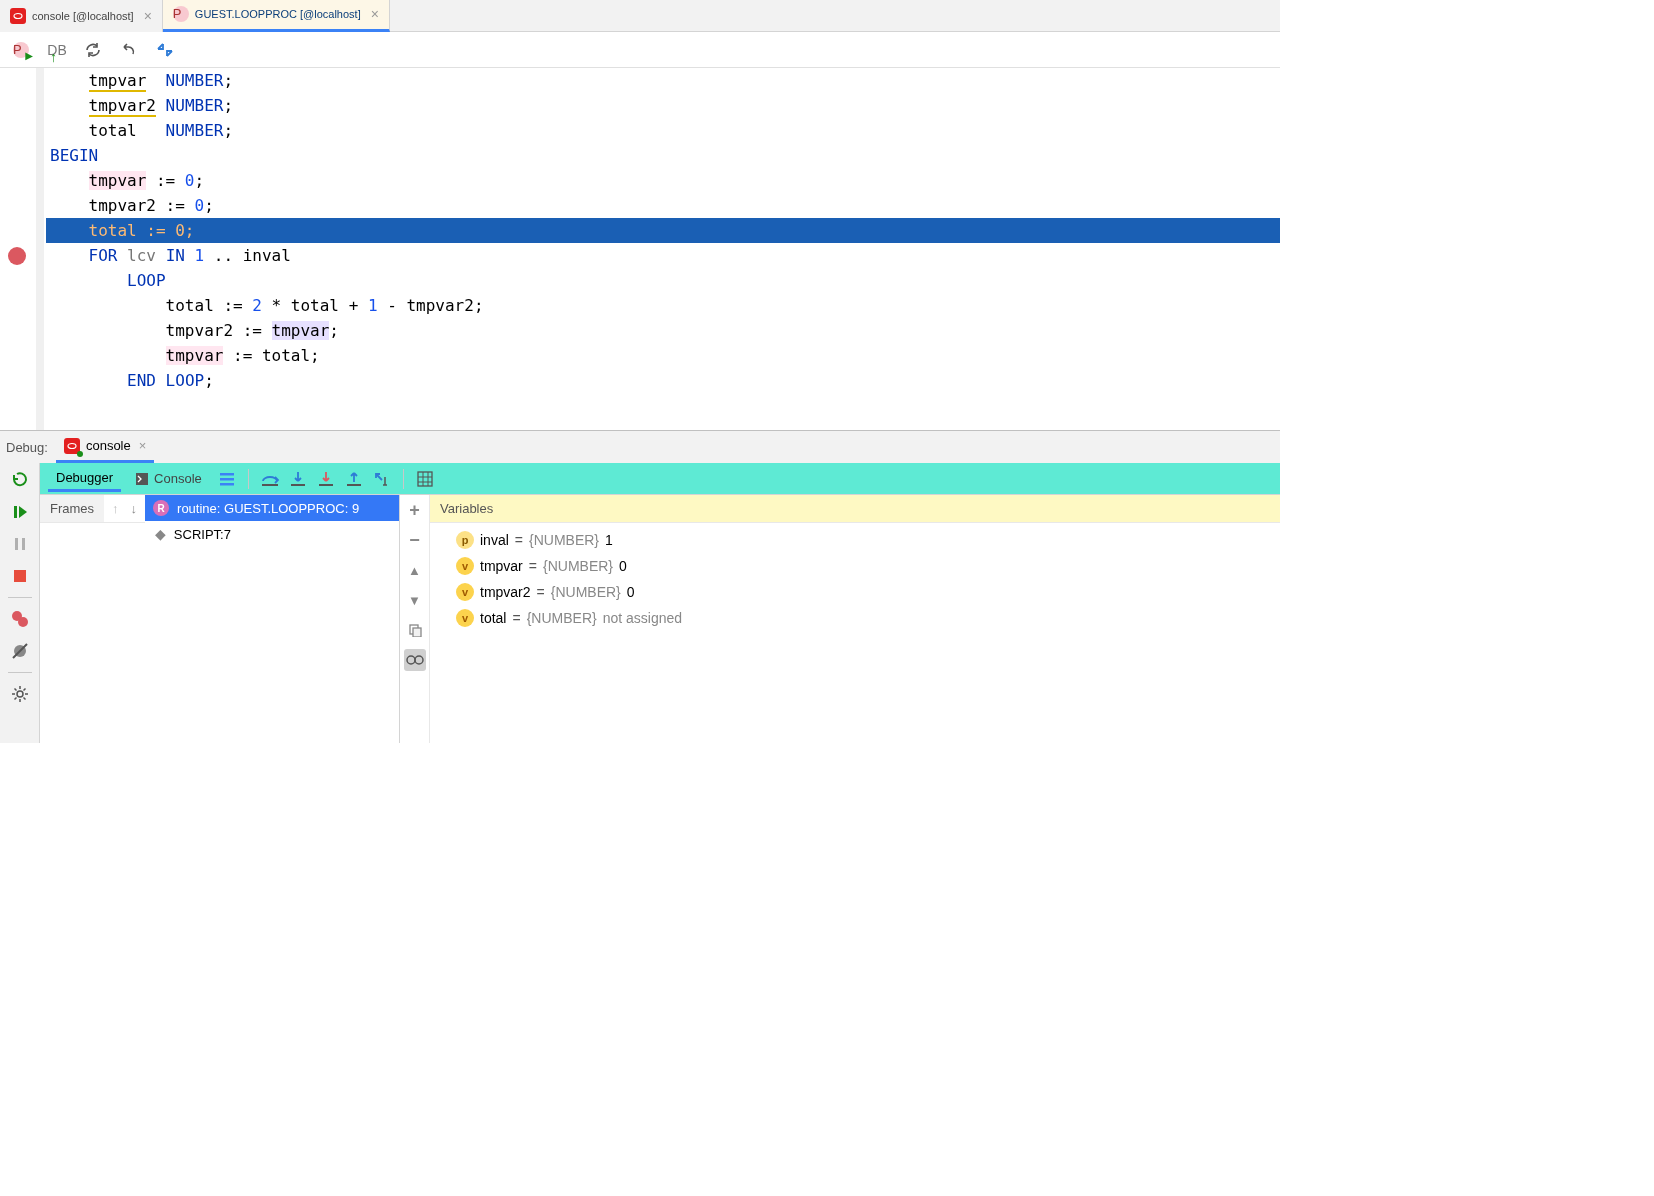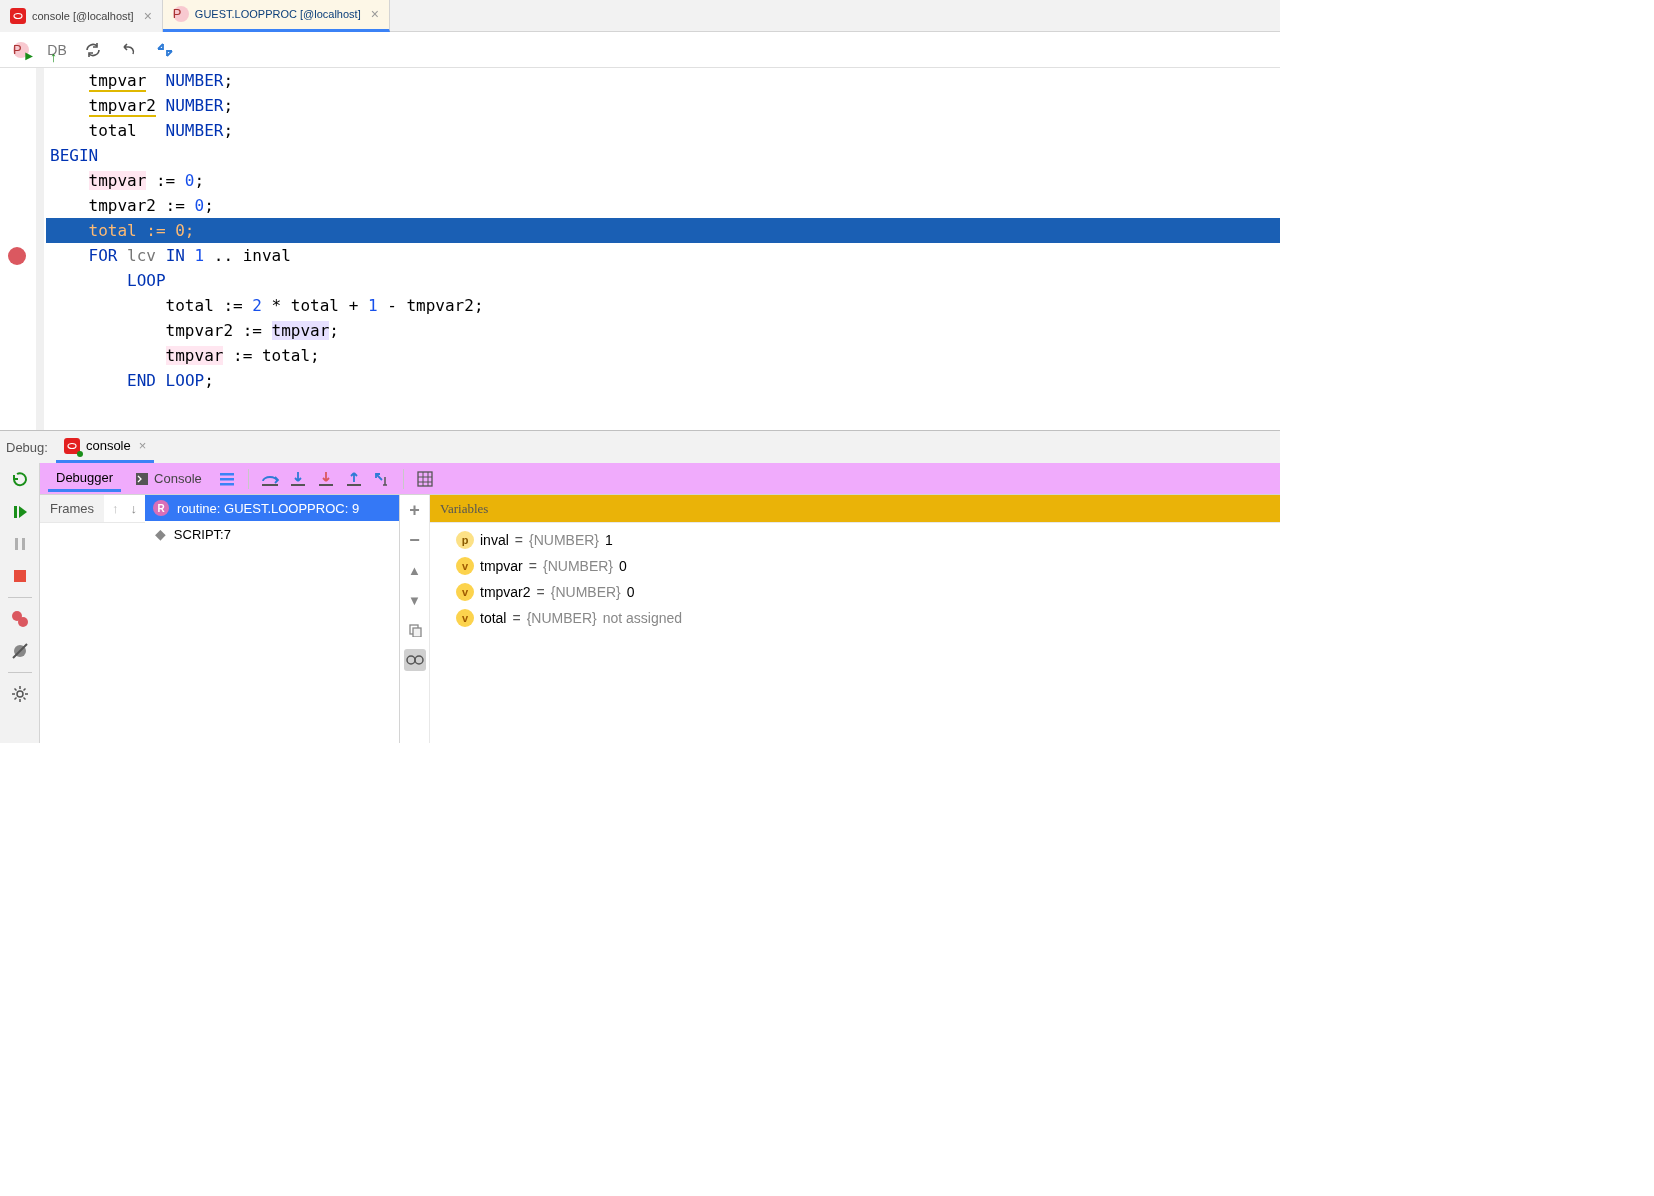--- a/index.html
+++ b/index.html
@@ -127,21 +127,21 @@
   gap: 10px;
 }
 .rail-icon { width:22px; height:22px; display:flex; align-items:center; justify-content:center; }
 .debug-main { flex: 1; display: flex; flex-direction: column; }
 .debug-toolbar {
   display: flex;
   align-items: center;
   height: 32px;
   padding: 0 8px;
   gap: 6px;
-  background: #f0abfc;
+  background: #5eead4;
   border-bottom: 1px solid #d4d4d4;
 }
 .dt-tab { padding: 4px 8px; color:#444; }
 .dt-tab.active { border-bottom: 3px solid #3b82f6; color:#000; }
 .dt-sep { width:1px; height:20px; background:#c8c8c8; margin: 0 4px; }
 .dt-icon { width:22px; height:22px; display:flex; align-items:center; justify-content:center; }
 .panels {
   display: flex;
   flex: 1;
   background: #fff;
@@ -416,21 +416,21 @@
               </span>
             <span class="vars-icon-box active">
                 <svg width="18" height="12" viewBox="0 0 18 12">
                   <circle cx="5" cy="6" r="4" fill="none" stroke="#555" stroke-width="1.5"></circle>
                   <circle cx="13" cy="6" r="4" fill="none" stroke="#555" stroke-width="1.5"></circle>
                   <line x1="9" y1="6" x2="9" y2="6" stroke="#555"></line>
                 </svg>
               </span>
           </div>
           <div class="vars-content">
-            <div class="panel-header" style="background:#eab308;font-family:Liberation Serif, serif;">Variables</div>
+            <div class="panel-header" style="background:#fef9c3;">Variables</div>
             <div class="vars-list">
               <div class="var-row">
                 <span class="badge-p">p</span>
                 <span class="var-name">inval</span>
                 <span class="var-eq">=</span>
                 <span class="var-type">{NUMBER}</span>
                 <span class="var-val">1</span>
               </div>
               <div class="var-row">
                 <span class="badge-v">v</span>

